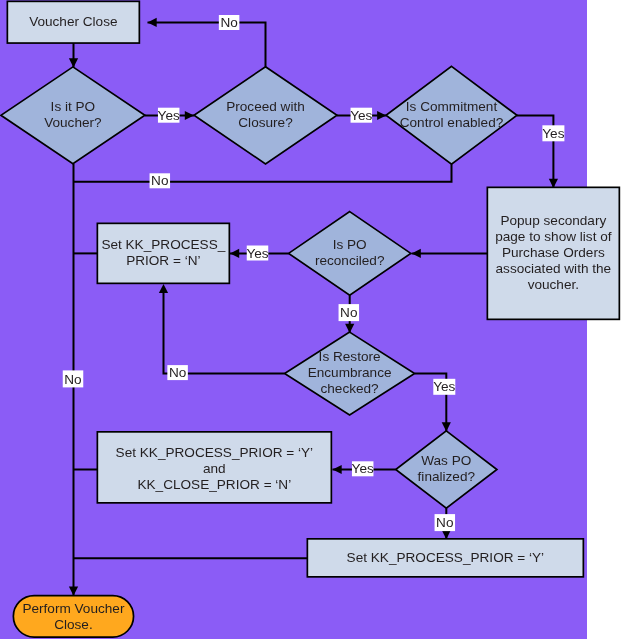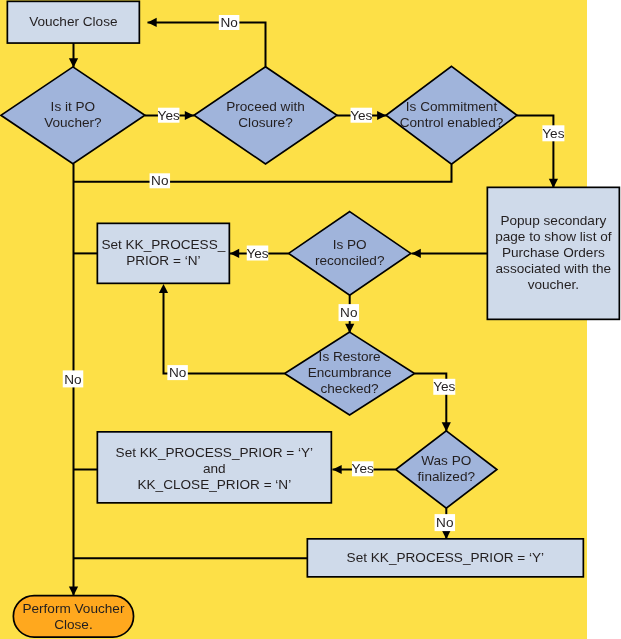--- a/index.html
+++ b/index.html
@@ -1,19 +1,19 @@
 <!DOCTYPE html>
 <html><head>
 <meta charset="utf-8">
 <title>Voucher Close process flow</title>
 <style>
   html,body{margin:0;padding:0;background:#ffffff;}
   body{width:621px;height:639px;overflow:hidden;
        font-family:"Liberation Sans",sans-serif;}
-  #chart{position:relative;width:587px;height:639px;background:#fde047;}
+  #chart{position:relative;width:587px;height:639px;background:#8b5cf6;}
   #chart svg{display:block;position:absolute;left:0;top:0;}
   .shape{stroke:#000000;stroke-width:1.7;stroke-linejoin:miter;}
   .proc{fill:#cfdaea;}
   .dec{fill:#a0b4db;}
   .term{fill:#ffa81e;}
   .conn{stroke:#000000;stroke-width:2;fill:none;stroke-linecap:butt;}
   .ahead{fill:#000000;stroke:none;}
   .lblbg{fill:#ffffff;stroke:none;}
   .nodetext,.edgelabel{font-family:"Liberation Sans",sans-serif;font-size:13.6px;
        fill:#231f20;text-anchor:middle;will-change:opacity;}

